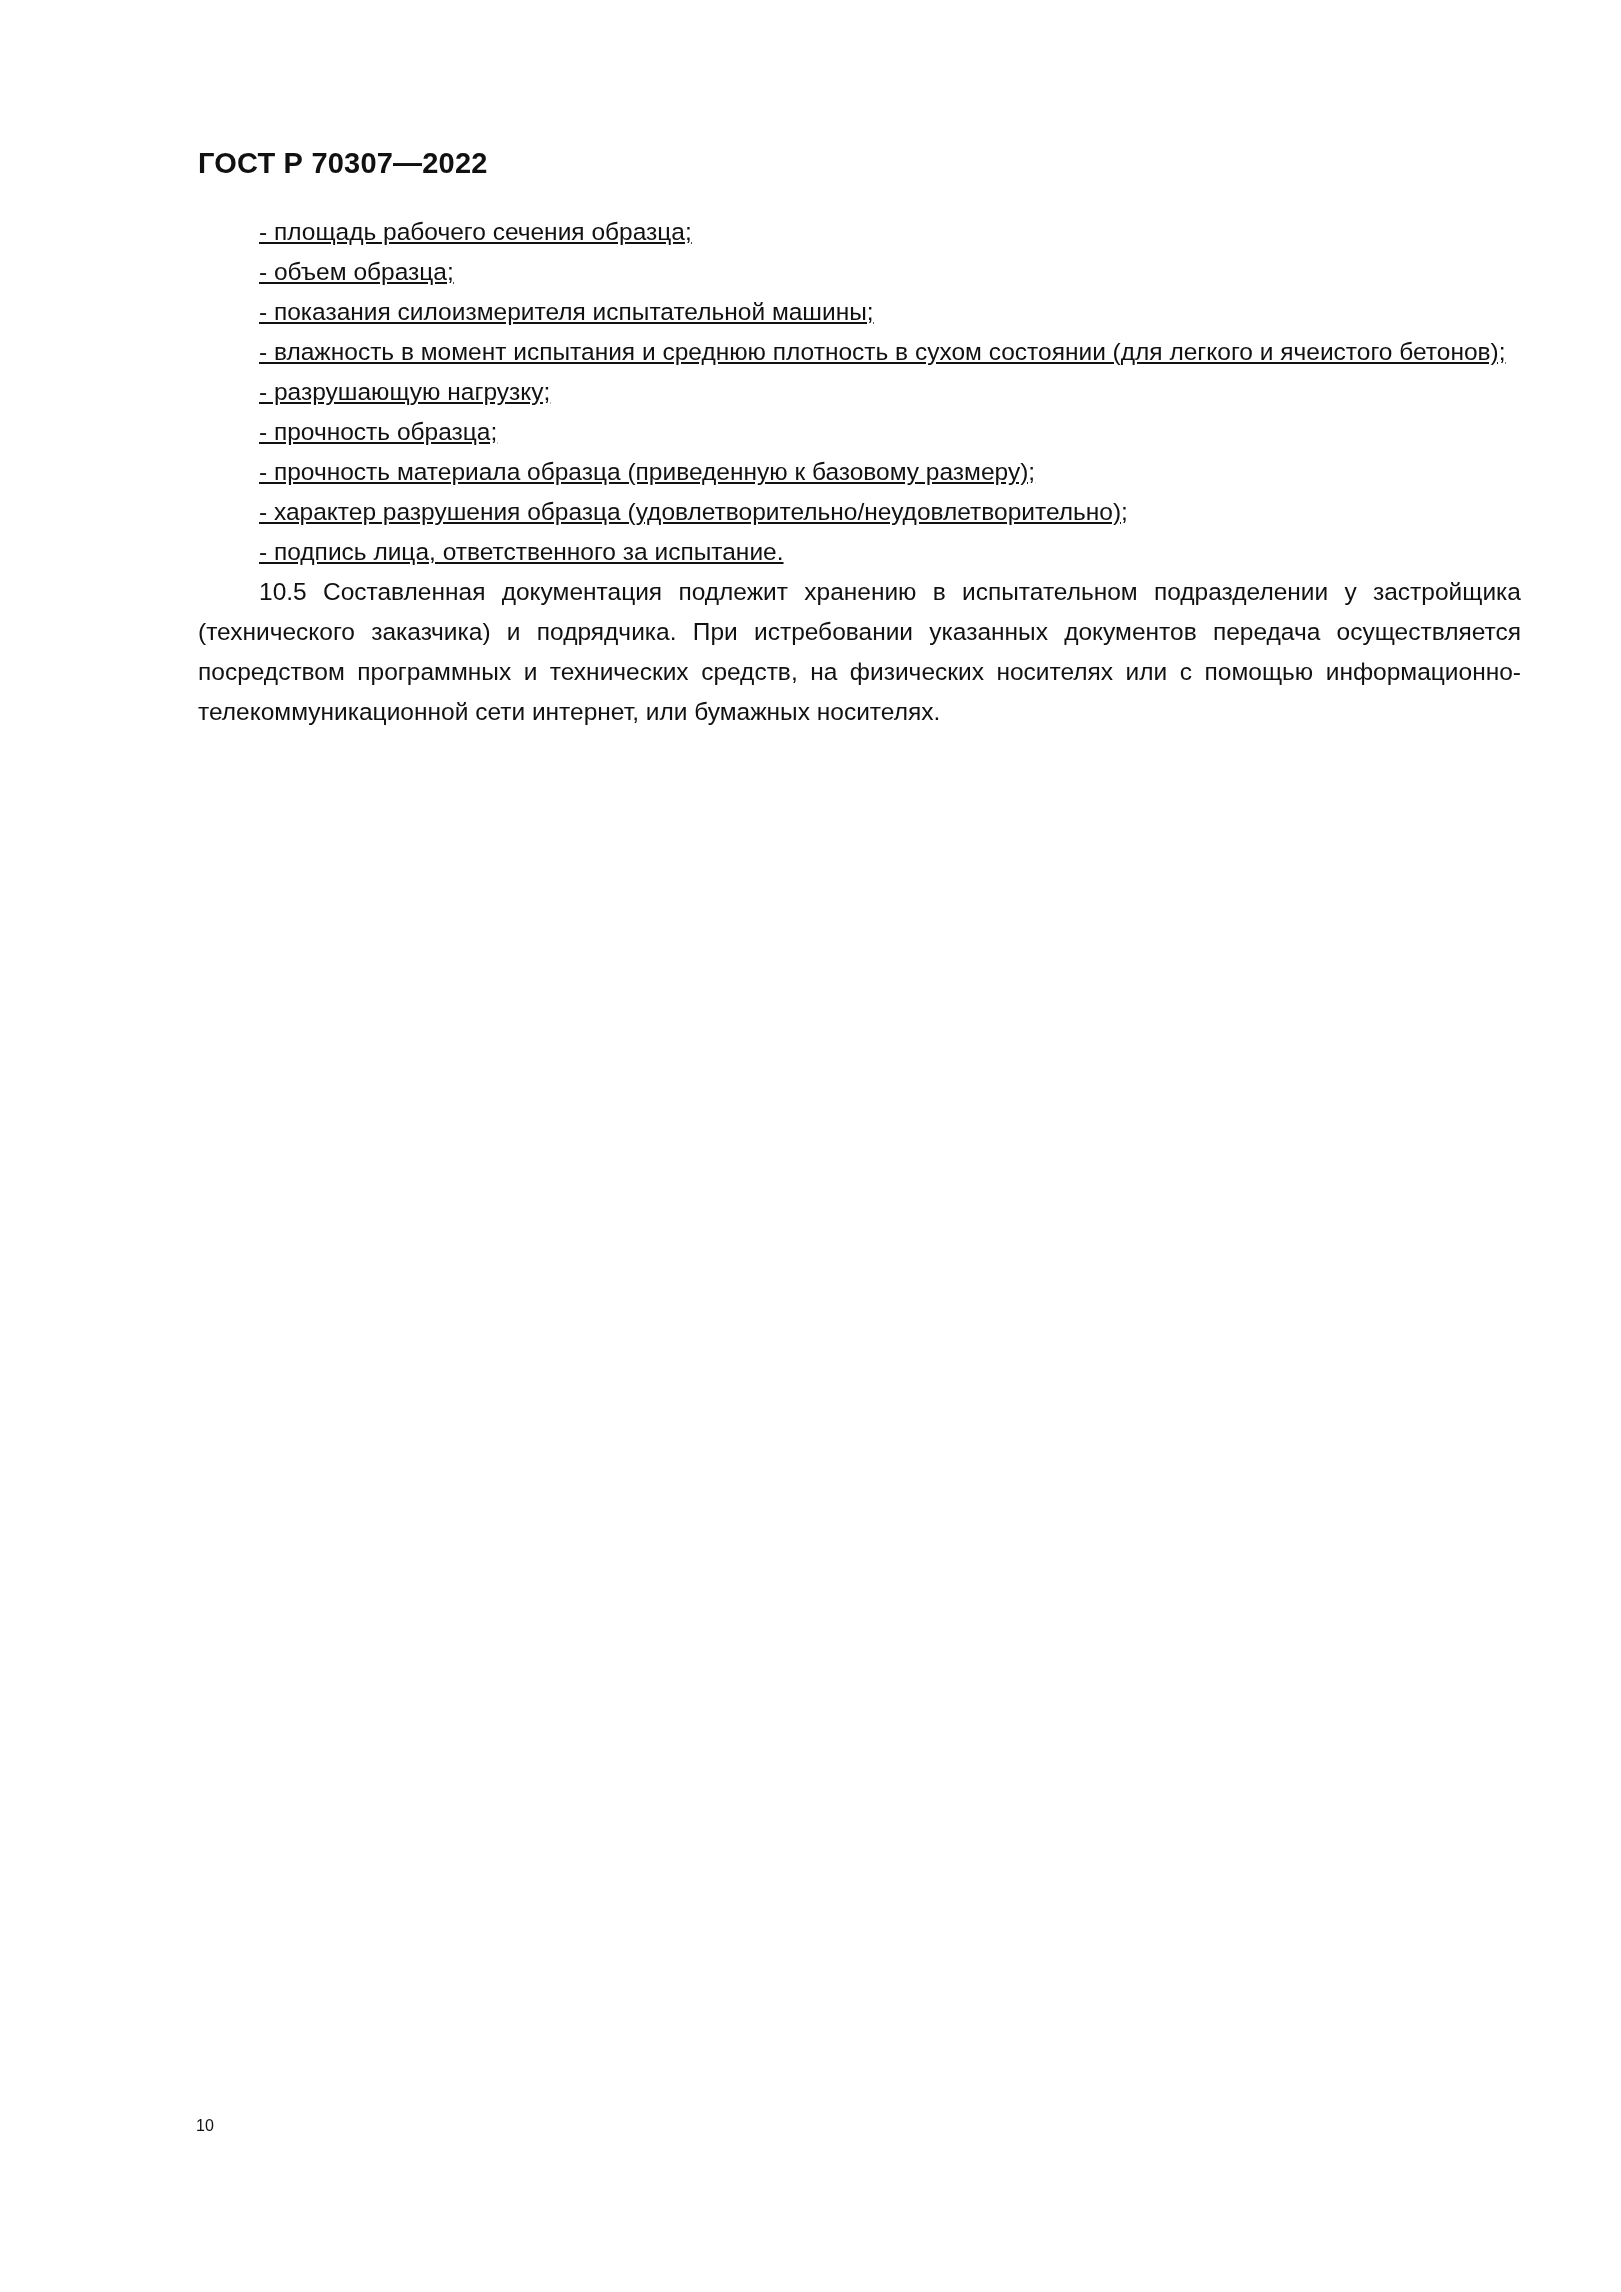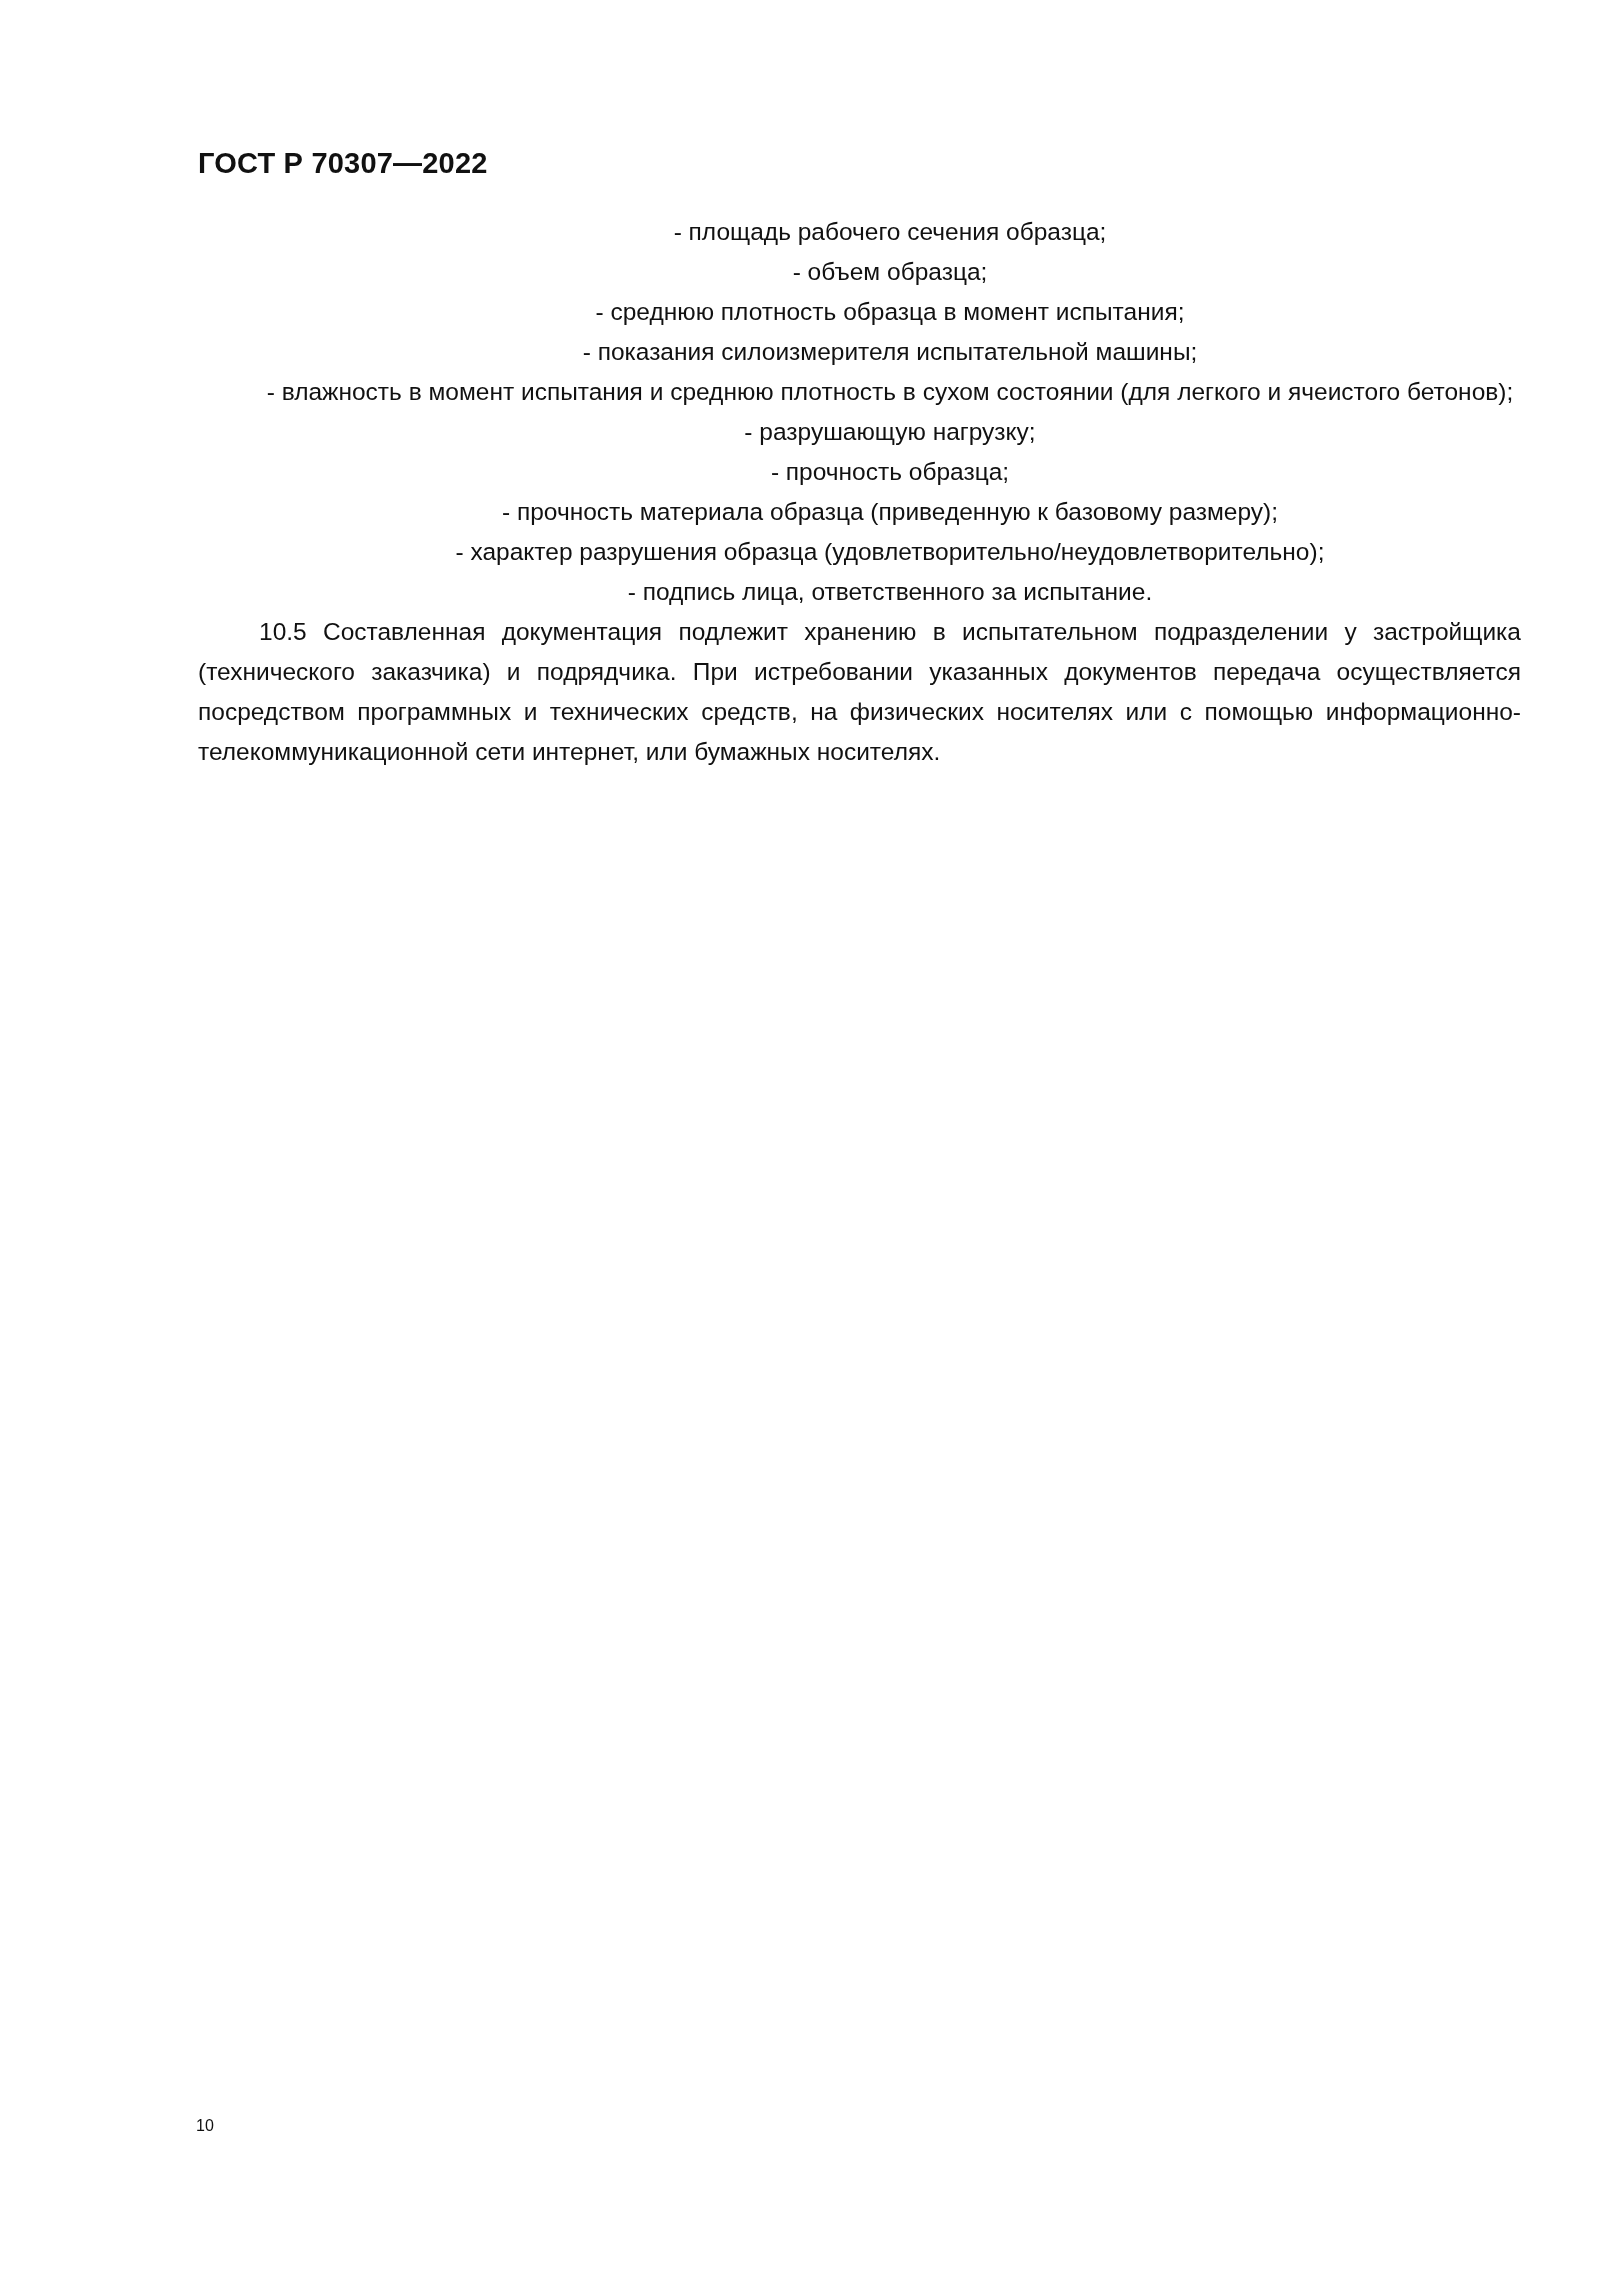--- a/index.html
+++ b/index.html
@@ -31,21 +31,22 @@
     left: 198px;
     top: 212px;
     width: 1323px;
     font-size: 24.5px;
     line-height: 40px;
   }
   .content p {
     text-indent: 61px;
   }
   .content p.list-item {
-    text-align: center;
+    text-align: left;
+    text-decoration: underline;
   }
   .content p.para {
     text-align: justify;
   }
   .page-number {
     position: absolute;
     left: 196px;
     top: 2117px;
     font-size: 16px;
   }
@@ -53,21 +54,20 @@
 </head>
 <body>
 
 <div class="page">
 
   <div class="doc-header">ГОСТ Р 70307—2022</div>
 
   <div class="content">
     <p class="list-item">- площадь рабочего сечения образца;</p>
     <p class="list-item">- объем образца;</p>
-    <p class="list-item">- среднюю плотность образца в момент испытания;</p>
     <p class="list-item">- показания силоизмерителя испытательной машины;</p>
     <p class="list-item">- влажность в момент испытания и среднюю плотность в сухом состоянии (для легкого и ячеистого бетонов);</p>
     <p class="list-item">- разрушающую нагрузку;</p>
     <p class="list-item">- прочность образца;</p>
     <p class="list-item">- прочность материала образца (приведенную к базовому размеру);</p>
     <p class="list-item">- характер разрушения образца (удовлетворительно/неудовлетворительно);</p>
     <p class="list-item">- подпись лица, ответственного за испытание.</p>
 
     <p class="para">10.5 Составленная документация подлежит хранению в испытательном подразделении у застройщика (технического заказчика) и подрядчика. При истребовании указанных документов передача осуществляется посредством программных и технических средств, на физических носителях или с помощью информационно-телекоммуникационной сети интернет, или бумажных носителях.</p>
   </div>

